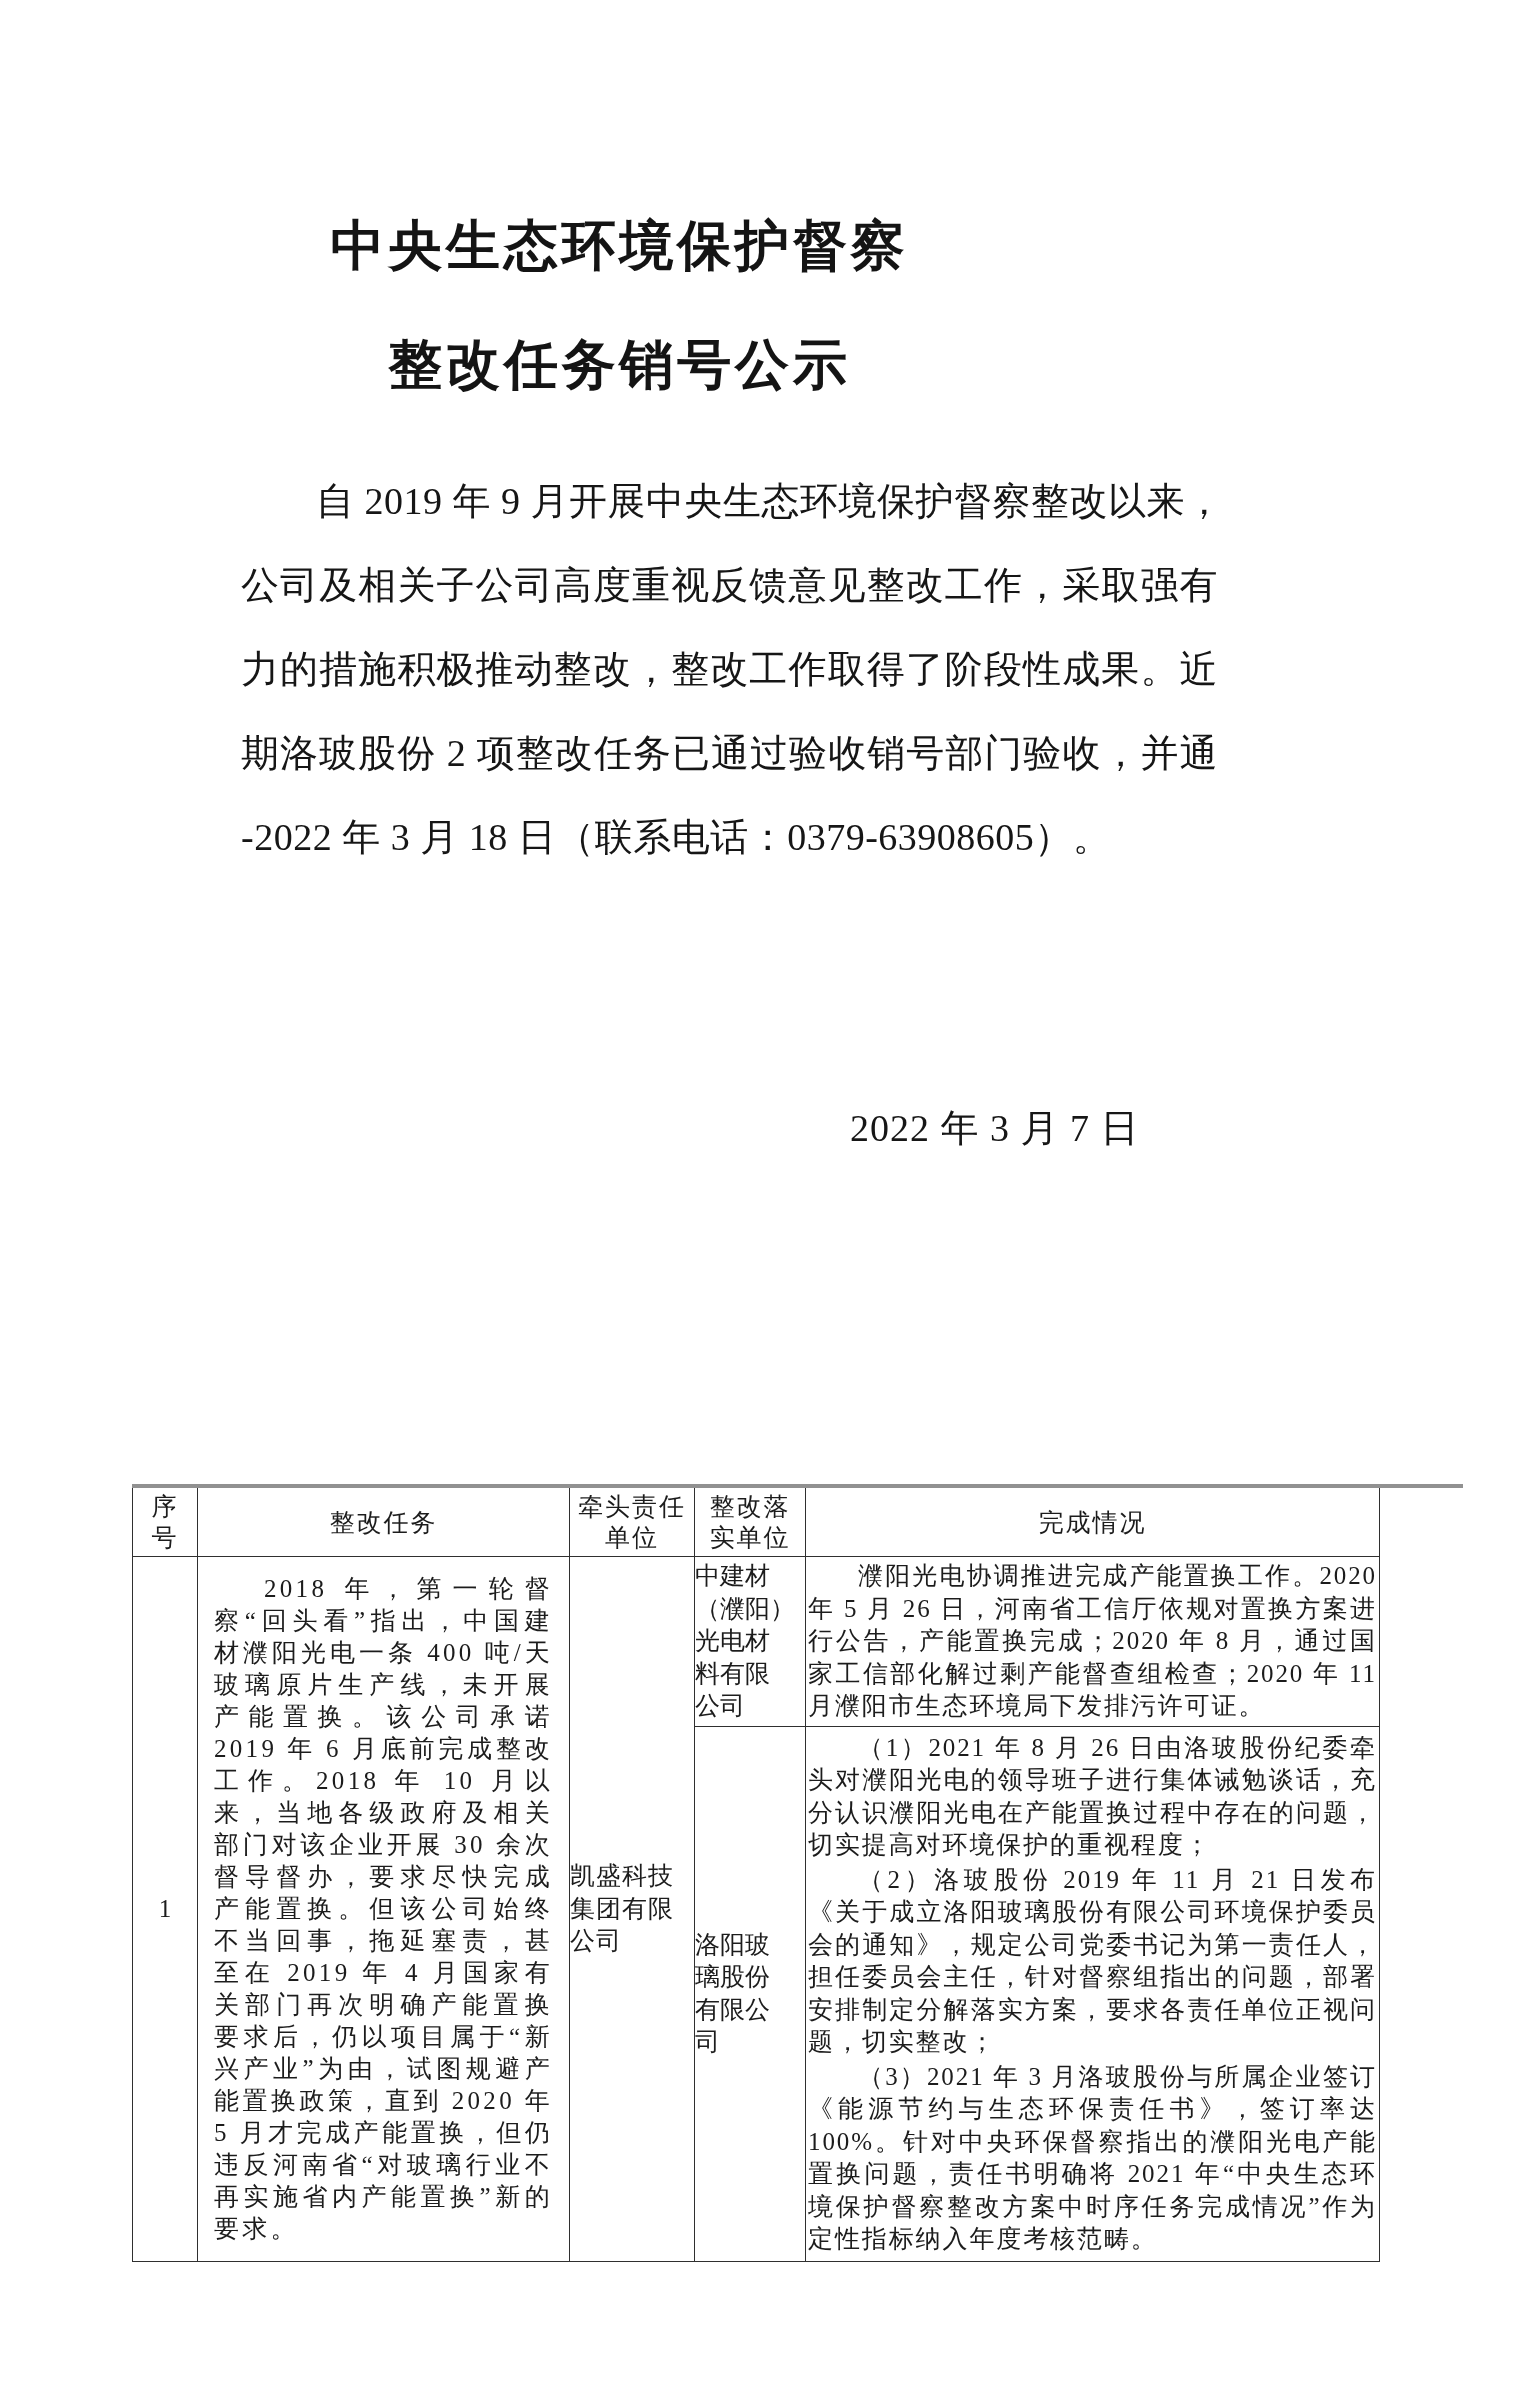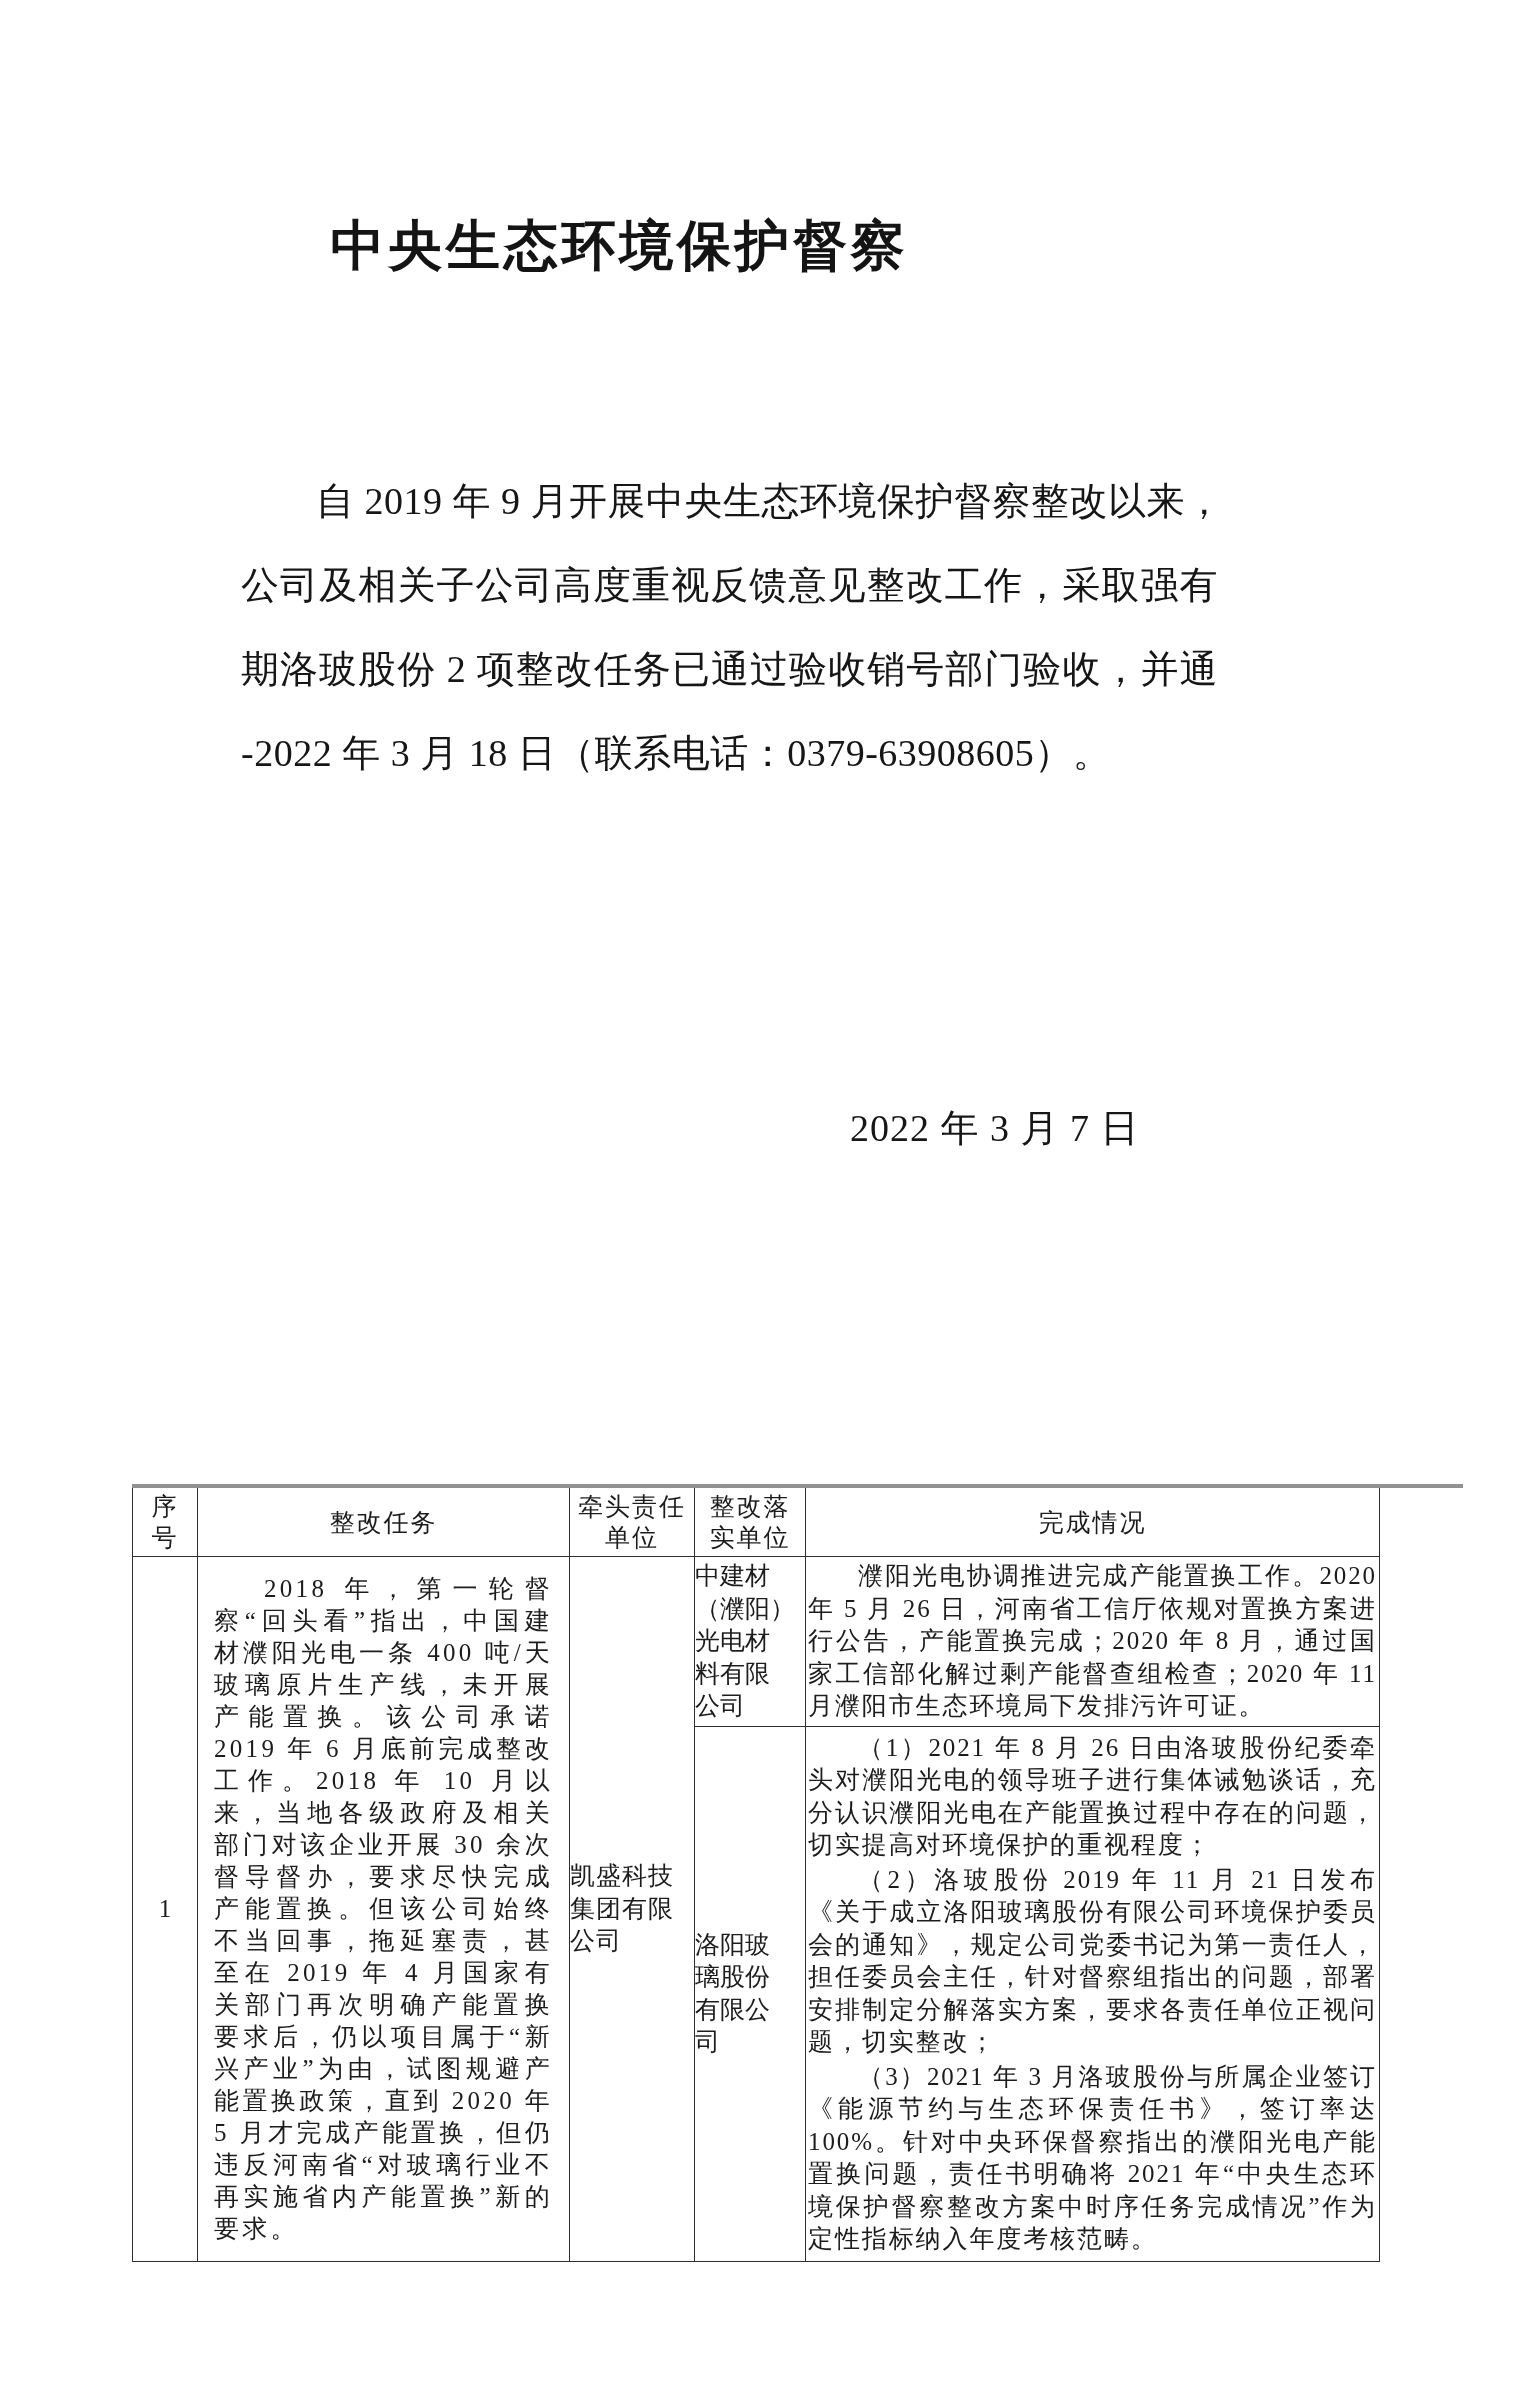--- a/index.html
+++ b/index.html
@@ -90,24 +90,26 @@
   td.c-comp p{margin:2px;text-indent:2em;text-align:justify;}
   tr.r1 td{height:162px;}
   tr.r2 td{height:481px;}
 </style>
 </head>
 <body>
 
 <div class="doc">
 
   <div class="title-line title-1">中央生态环境保护督察</div>
+  <div class="title-line title-2">整改任务销号公示</div>
 
   <div class="para">
     <div class="para-line first">自 2019 年 9 月开展中央生态环境保护督察整改以来，</div>
     <div class="para-line">公司及相关子公司高度重视反馈意见整改工作，采取强有</div>
+    <div class="para-line">力的措施积极推动整改，整改工作取得了阶段性成果。近</div>
     <div class="para-line">期洛玻股份 2 项整改任务已通过验收销号部门验收，并通</div>
     <div class="para-line last">-2022 年 3 月 18 日（联系电话：0379-63908605）。</div>
   </div>
 
   <div class="date-line">2022 年 3 月 7 日</div>
 
   <div class="table-top-rule"></div>
 
   <table class="notice">
     <colgroup>

